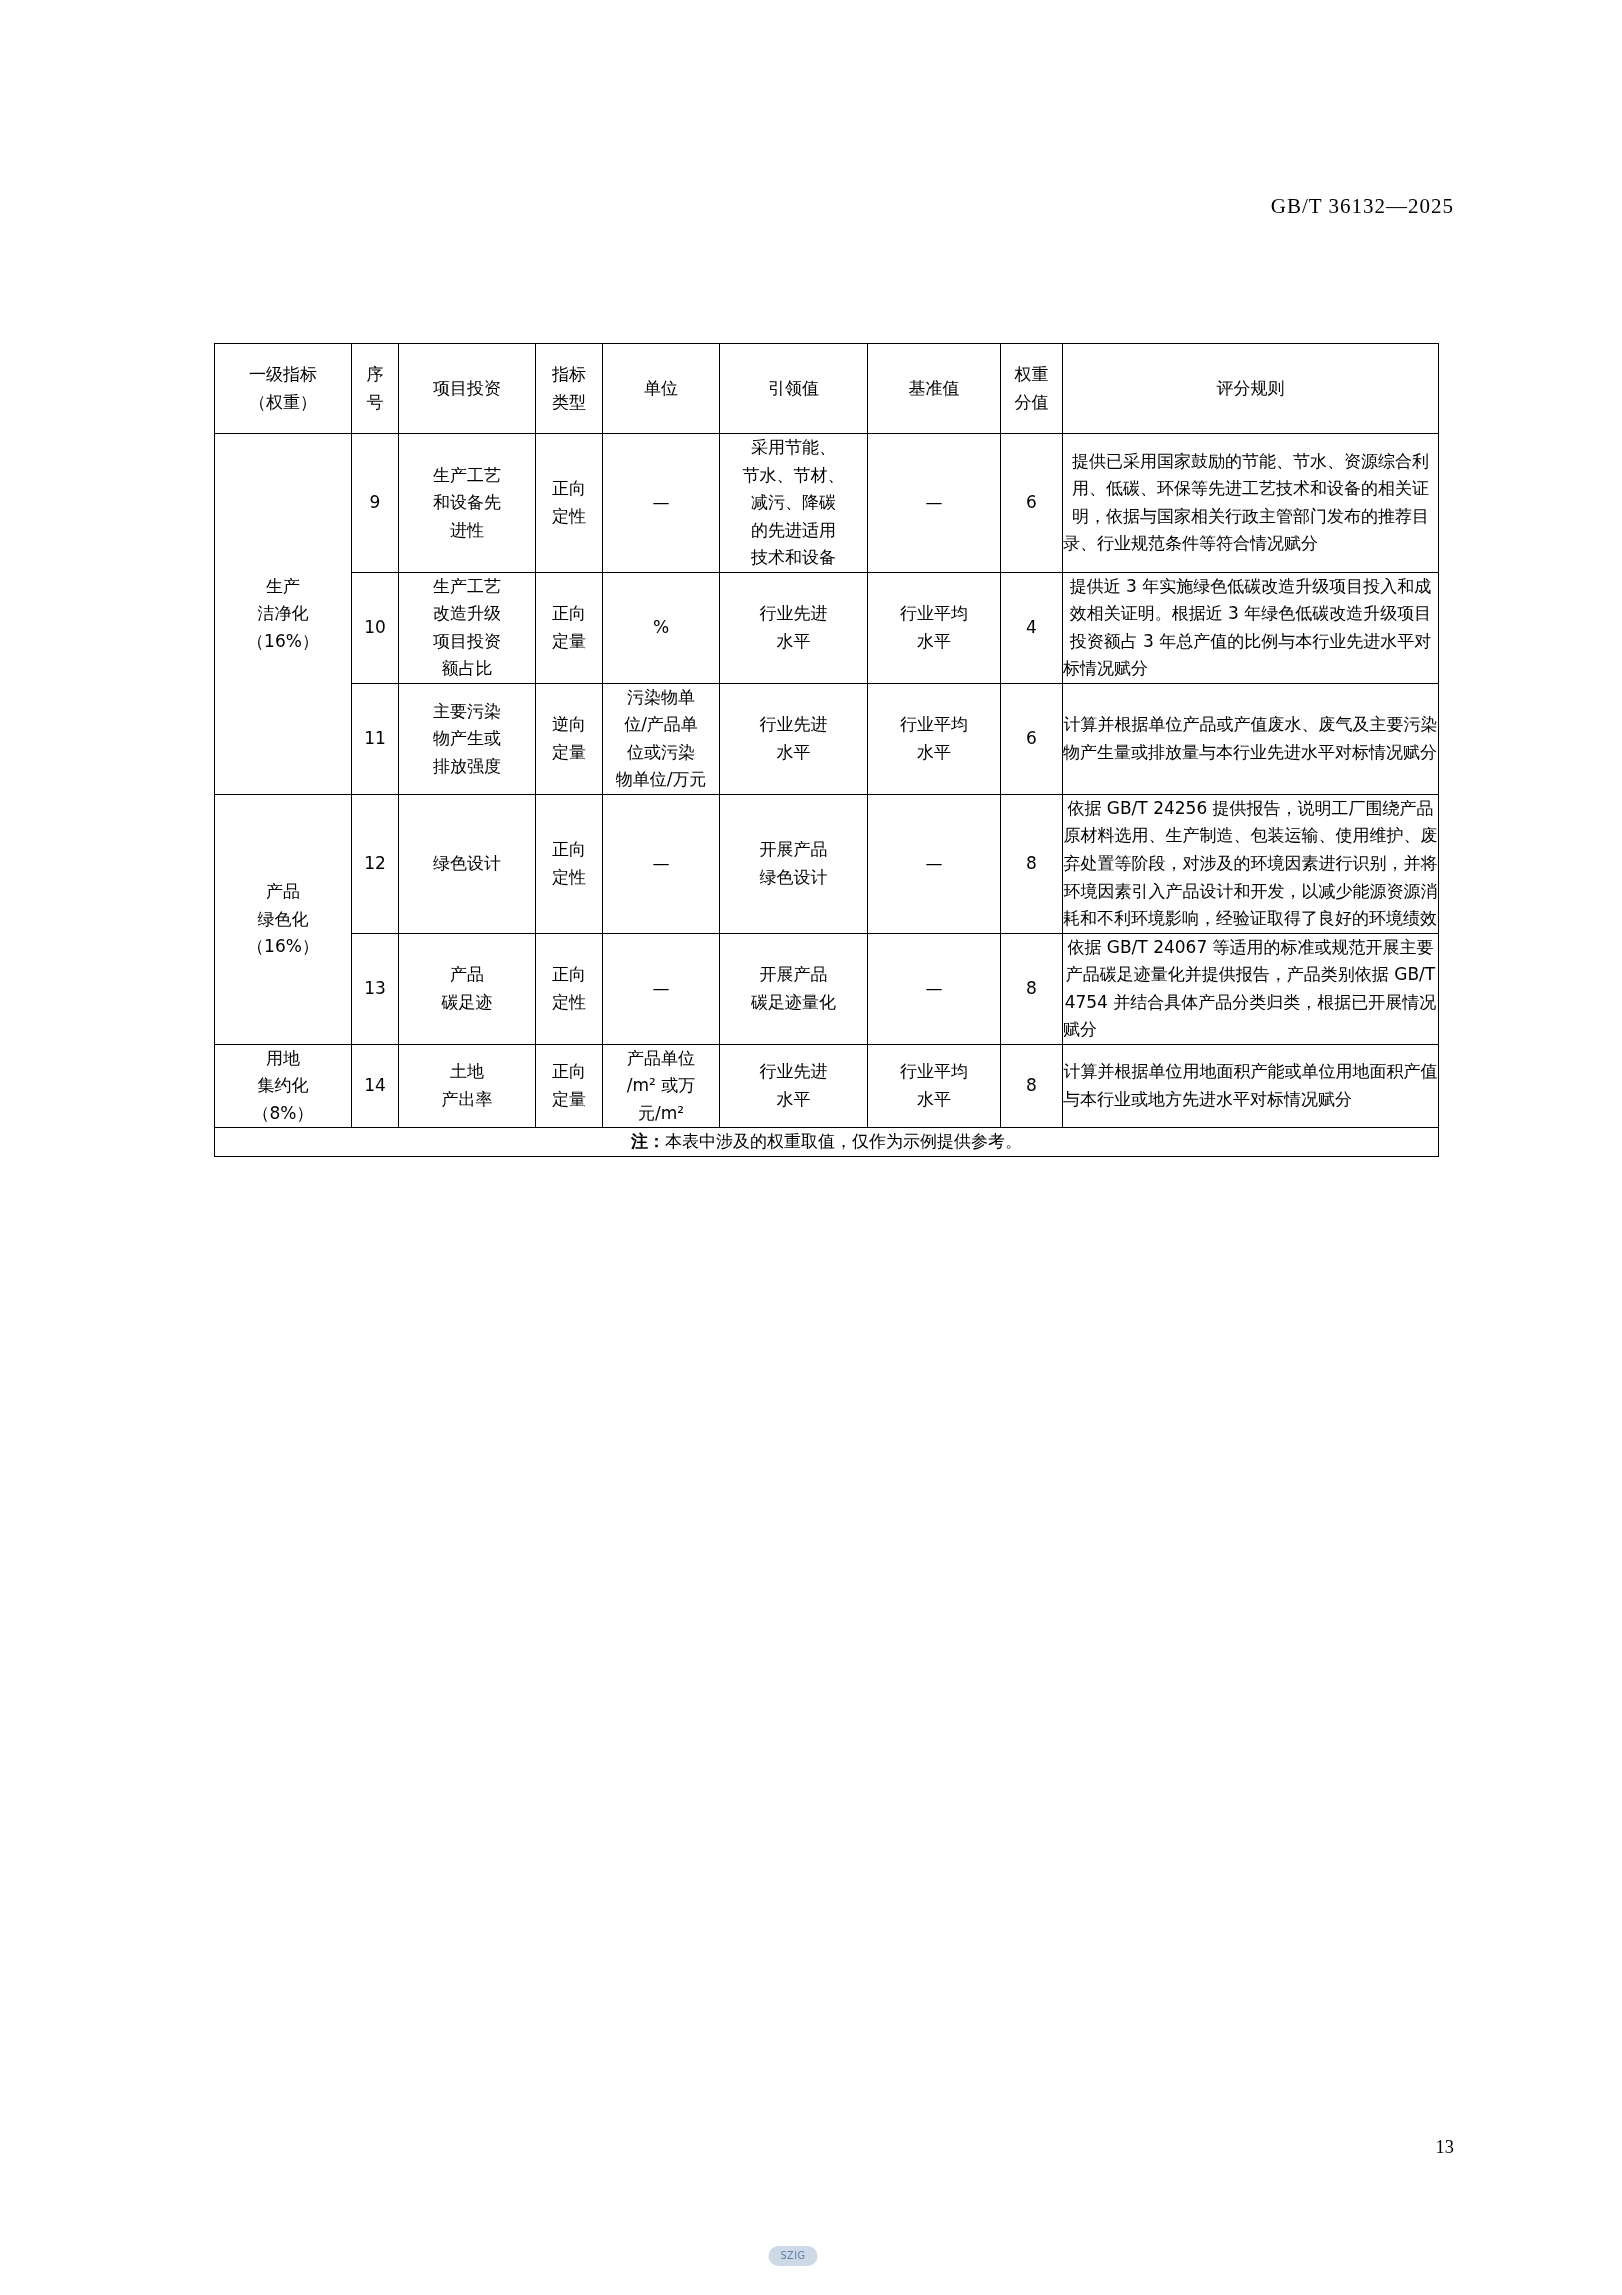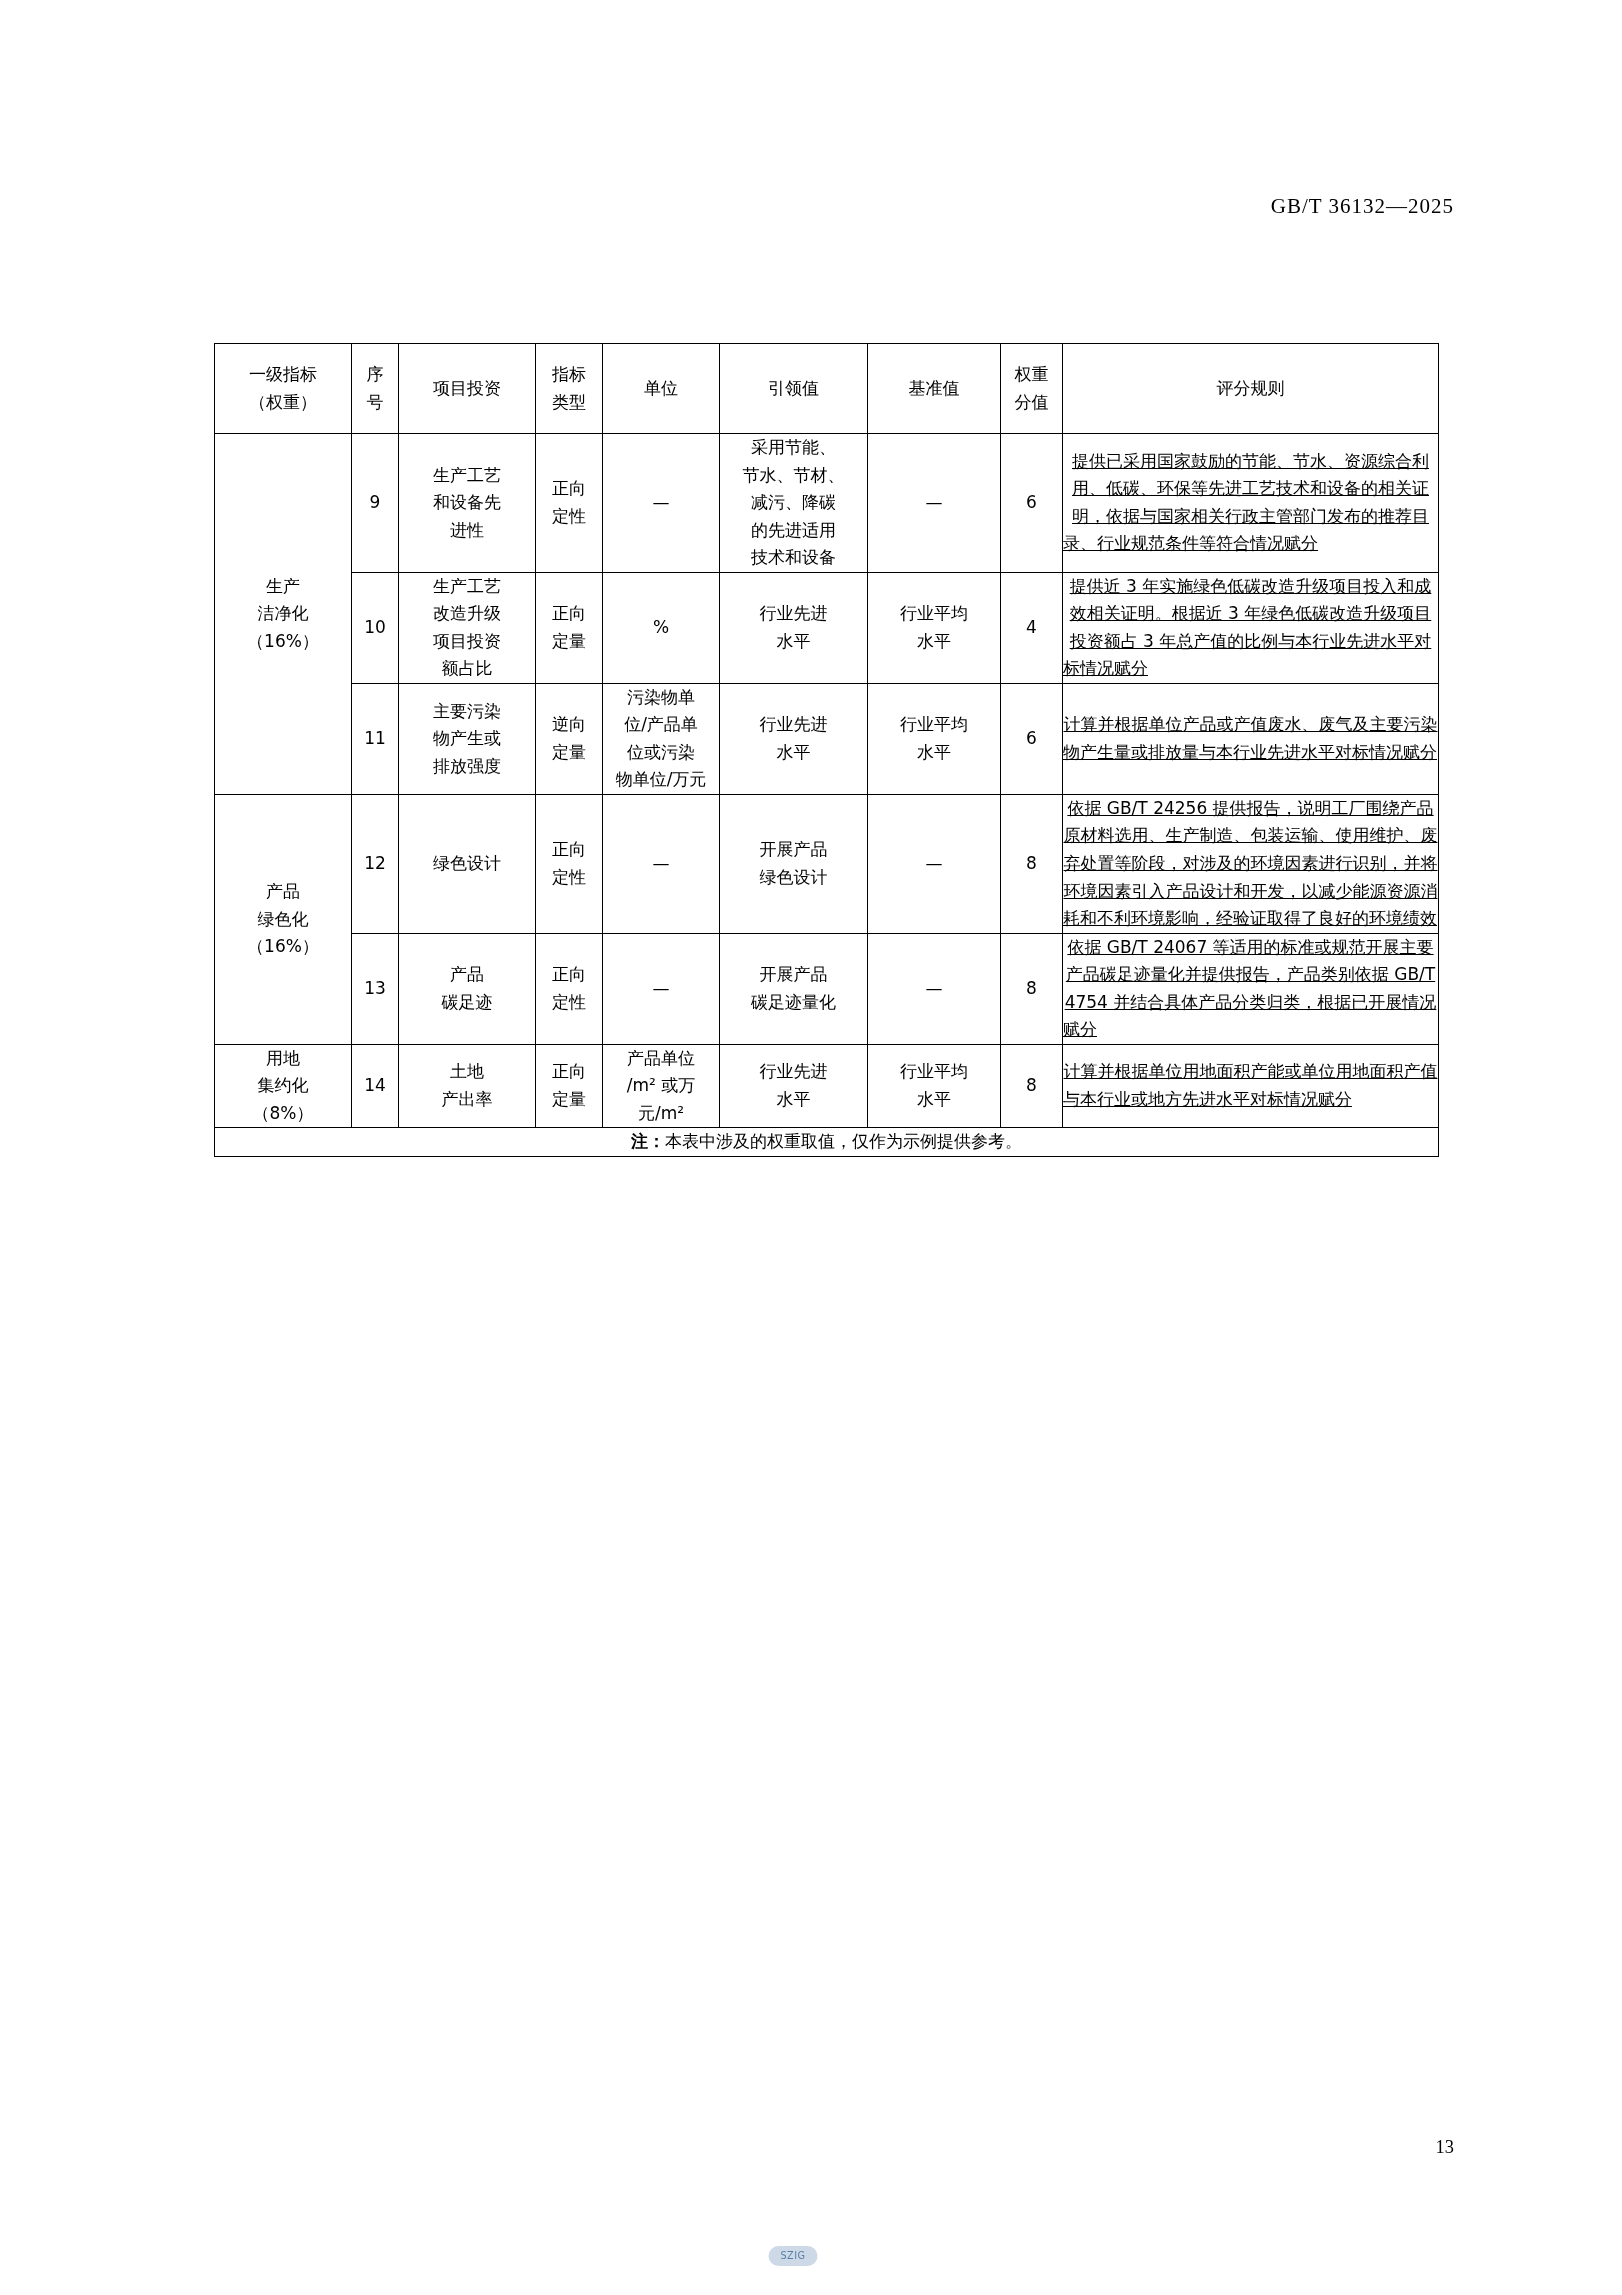--- a/index.html
+++ b/index.html
@@ -78,21 +78,20 @@
   .cell-pad {
     padding: 7.2px 4.1px;
   }
   .rule {
     text-align: justify;
     text-align-last: left;
     padding: 11.2px 11.2px 11.2px 12.3px;
     font-size: 17px;
     line-height: 1.66;
     letter-spacing: 0px;
-    text-decoration: underline;
   }
   .vcenter-label {
     line-height: 1.6;
   }
   .num {
     font-family: "Liberation Serif", serif;
     font-size: 17.4px;
   }
   .unit-small {
     font-size: 16px;

